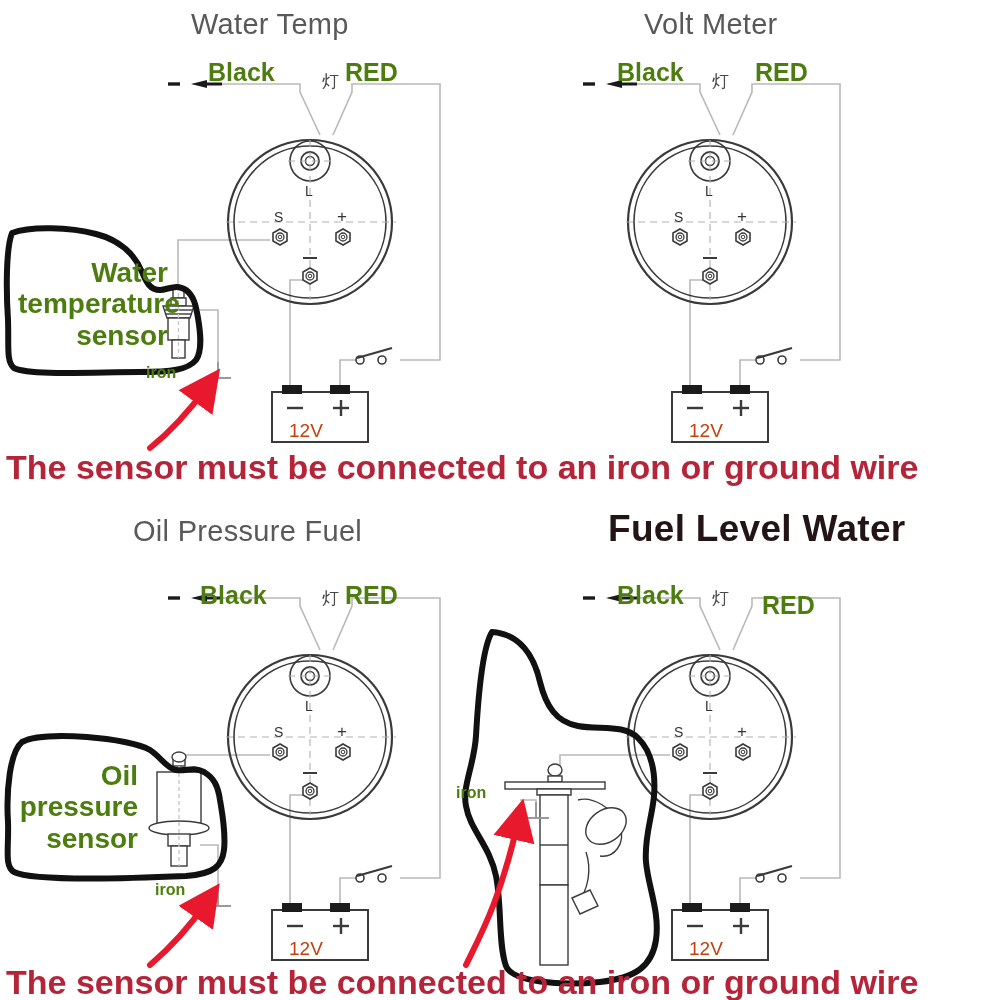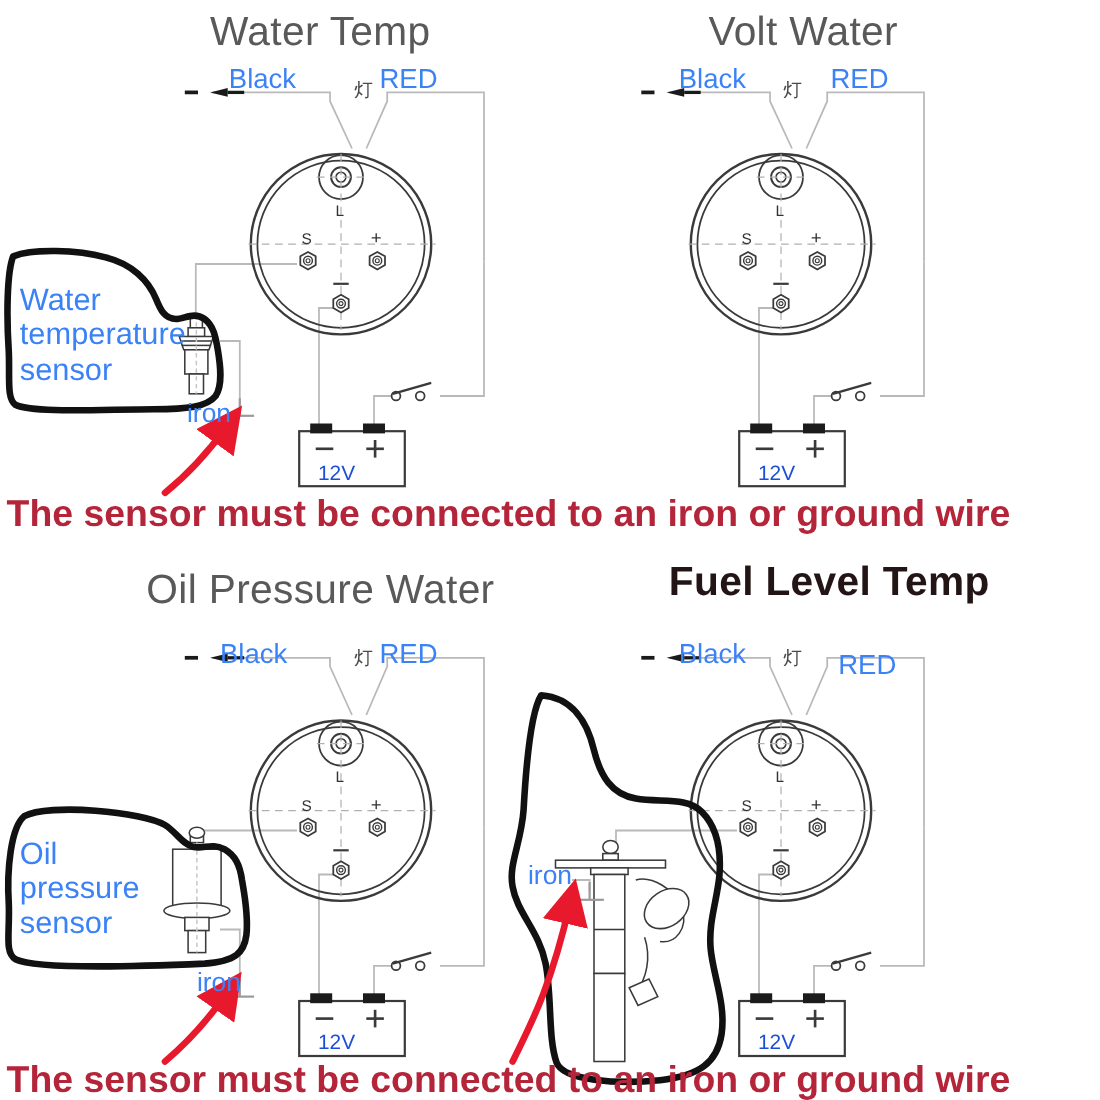--- a/index.html
+++ b/index.html
@@ -19,42 +19,43 @@
     left: 0; top: 0;
     width: 1000px;
     height: 1000px;
   }
 
   
   .gauge-title {
     position: absolute;
     font-family: "Liberation Sans", sans-serif;
     color: #595959;
-    font-size: 37px;
+    font-size: 29px;
     font-weight: 400;
     letter-spacing: 0.3px;
     white-space: nowrap;
   }
   .gauge-title.dark {
     color: #231515;
     font-size: 37px;
     font-weight: 700;
   }
 
   
   .red-label {
     position: absolute;
-    color: #3b82f6;
-    font-family: "Liberation Sans", sans-serif;
-    font-weight: 400;
+    color: #4d7c0f;
+    font-family: "Liberation Sans", sans-serif;
+    font-weight: 700;
     white-space: nowrap;
     line-height: 1.12;
+    text-align: right;
   }
   .red-label.wire { font-size: 25px; }
-  .red-label.iron { font-size: 24px; margin-left: 24px; }
+  .red-label.iron { font-size: 16px; }
   .red-label.sensor-name { font-size: 28px; white-space: normal; }
   .caption {
     position: absolute;
     color: #b5253a;
     font-family: "Liberation Sans", sans-serif;
     font-weight: 700;
     font-size: 34px;
     white-space: nowrap;
   }
   .cn-lamp {
@@ -66,21 +67,21 @@
   }
   .terminal-letter {
     position: absolute;
     color: #333;
     font-size: 14px;
     font-family: "Liberation Sans", sans-serif;
     white-space: nowrap;
   }
   .batt-text {
     position: absolute;
-    color: #1d4ed8;
+    color: #c2410c;
     font-family: "Liberation Sans", sans-serif;
     white-space: nowrap;
   }
   svg { display: block; overflow: visible; }
   .svg-abs { position: absolute; left: 0; top: 0; }
 </style>
 </head>
 <body>
 
 <div id="stage">
@@ -384,43 +385,43 @@
   <div class="red-label wire" style="left:208px; top:58px;">Black</div>
   <div class="cn-lamp" style="left:322px; top:70px;">灯</div>
   <div class="red-label wire" style="left:345px; top:58px;">RED</div>
   <div class="terminal-letter" style="left:305px; top:183px;">L</div>
   <div class="terminal-letter" style="left:274px; top:209px;">S</div>
   <div class="terminal-letter" style="left:337px; top:207px; font-size:17px;">+</div>
   <div class="batt-text" style="left:289px; top:420px; font-size:19px;">12V</div>
   <div class="red-label sensor-name" style="left:18px; top:257px; width:150px;">Water temperature sensor</div>
   <div class="red-label iron" style="left:146px; top:364px;">iron</div>
 
-  <div class="gauge-title" style="left:644px; top:8px;">Volt Water</div>
+  <div class="gauge-title" style="left:644px; top:8px;">Volt Meter</div>
   <div class="red-label wire" style="left:617px; top:58px;">Black</div>
   <div class="cn-lamp" style="left:712px; top:70px;">灯</div>
   <div class="red-label wire" style="left:755px; top:58px;">RED</div>
   <div class="terminal-letter" style="left:705px; top:183px;">L</div>
   <div class="terminal-letter" style="left:674px; top:209px;">S</div>
   <div class="terminal-letter" style="left:737px; top:207px; font-size:17px;">+</div>
   <div class="batt-text" style="left:689px; top:420px; font-size:19px;">12V</div>
 
   <div class="caption" style="left:6px; top:448px;">The sensor must be connected to an iron or ground wire</div>
 
-  <div class="gauge-title" style="left:133px; top:515px;">Oil Pressure Water</div>
+  <div class="gauge-title" style="left:133px; top:515px;">Oil Pressure Fuel</div>
   <div class="red-label wire" style="left:200px; top:581px;">Black</div>
   <div class="cn-lamp" style="left:322px; top:587px;">灯</div>
   <div class="red-label wire" style="left:345px; top:581px;">RED</div>
   <div class="terminal-letter" style="left:305px; top:698px;">L</div>
   <div class="terminal-letter" style="left:274px; top:724px;">S</div>
   <div class="terminal-letter" style="left:337px; top:722px; font-size:17px;">+</div>
   <div class="batt-text" style="left:289px; top:938px; font-size:19px;">12V</div>
   <div class="red-label sensor-name" style="left:18px; top:760px; width:120px;">Oil pressure sensor</div>
   <div class="red-label iron" style="left:155px; top:881px;">iron</div>
 
-  <div class="gauge-title dark" style="left:608px; top:508px;">Fuel Level Temp</div>
+  <div class="gauge-title dark" style="left:608px; top:508px;">Fuel Level Water</div>
   <div class="red-label wire" style="left:617px; top:581px;">Black</div>
   <div class="cn-lamp" style="left:712px; top:587px;">灯</div>
   <div class="red-label wire" style="left:762px; top:591px;">RED</div>
   <div class="terminal-letter" style="left:705px; top:698px;">L</div>
   <div class="terminal-letter" style="left:674px; top:724px;">S</div>
   <div class="terminal-letter" style="left:737px; top:722px; font-size:17px;">+</div>
   <div class="batt-text" style="left:689px; top:938px; font-size:19px;">12V</div>
   <div class="red-label iron" style="left:456px; top:784px;">iron</div>
 
   <div class="caption" style="left:6px; top:963px;">The sensor must be connected to an iron or ground wire</div>

